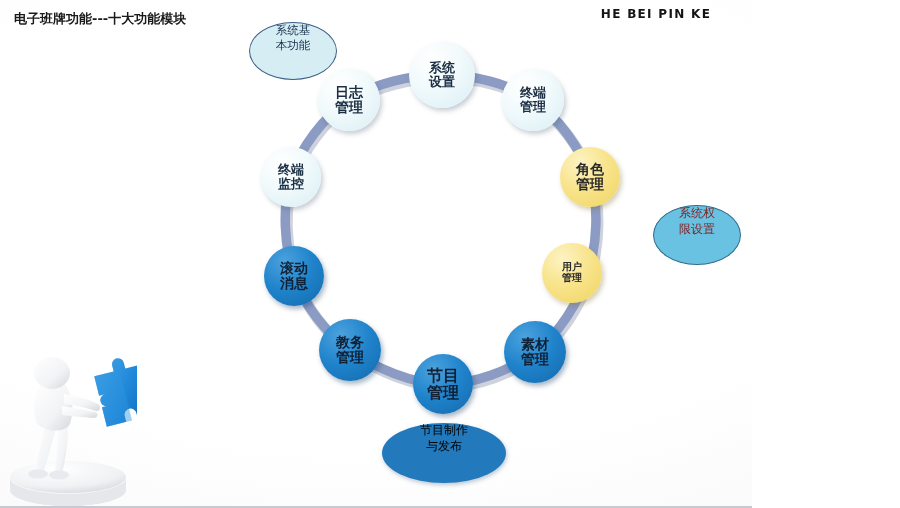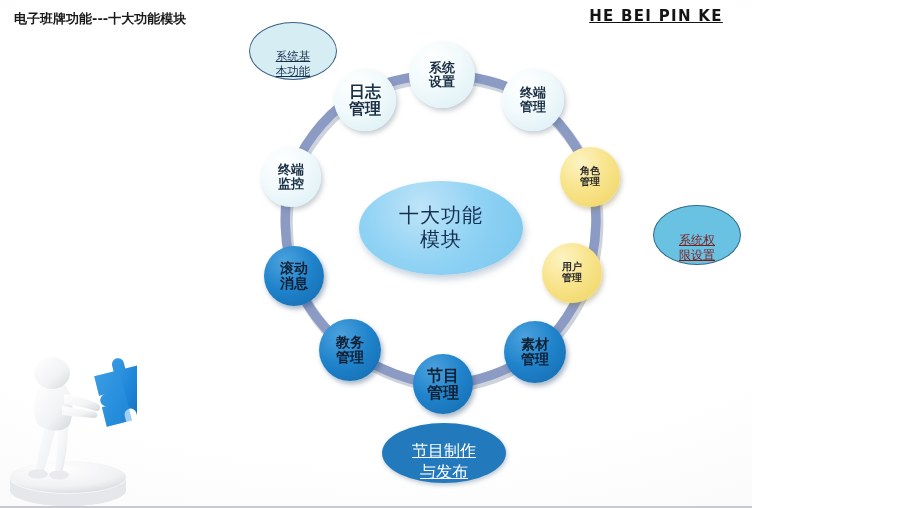--- a/index.html
+++ b/index.html
@@ -40,26 +40,25 @@
     width: 160px;
   }
   .logo-cn {
     font-size: 25px;
     font-weight: 700;
     color: #141414;
     letter-spacing: 1px;
     line-height: 1.1;
   }
   .logo-en {
-    font-size: 15px;
+    font-size: 12px;
     font-weight: 700;
     color: #141414;
     letter-spacing: 1.3px;
     margin-top: 1px;
-    text-decoration: underline;
   }
 
   
   #ring {
     position: absolute;
     left: 0;
     top: 0;
     width: 900px;
     height: 508px;
   }
@@ -112,44 +111,43 @@
     font-weight: 400;
     line-height: 1.18;
     letter-spacing: 1px;
   }
 
   
   .callout {
     position: absolute;
     border-radius: 50%;
     display: flex;
-    align-items: flex-end;
+    align-items: flex-start;
     justify-content: center;
     text-align: center;
     box-sizing: border-box;
     line-height: 1.3;
-    text-decoration: underline;
   }
   .callout.pale {
     background: #d7edf4;
     border: 1.4px solid #3b5f86;
     color: #15304c;
     font-size: 11.5px;
   }
   .callout.cyan {
     background: #69c2e2;
     border: 1.4px solid #2f6c8c;
     color: #7f1d1d;
     font-size: 12px;
   }
   .callout.deepblue {
     background: #2279bc;
     border: none;
-    color: #ffffff;
-    font-size: 16px;
+    color: #000000;
+    font-size: 12px;
     box-shadow: 1px 2px 4px rgba(30,70,110,0.30);
   }
 
   
   #mascot {
     position: absolute;
     left: 2px;
     top: 344px;
     width: 135px;
     height: 164px;
@@ -173,21 +171,21 @@
 
   <div id="nodes-layer">
       <div class="node light" style="left: 409px; top: 42px; width: 66px; height: 66px; font-size: 13px;">
         <span>系统
 设置</span>
       </div>
       <div class="node light" style="left: 502px; top: 69px; width: 62px; height: 62px; font-size: 13px;">
         <span>终端
 管理</span>
       </div>
-      <div class="node yellow" style="left: 560px; top: 147px; width: 60px; height: 60px; font-size: 10px;">
+      <div class="node yellow" style="left: 560px; top: 147px; width: 60px; height: 60px; font-size: 14px;">
         <span>角色
 管理</span>
       </div>
       <div class="node yellow" style="left: 542px; top: 243px; width: 60px; height: 60px; font-size: 10px;">
         <span>用户
 管理</span>
       </div>
       <div class="node blue" style="left: 504px; top: 321px; width: 62px; height: 62px; font-size: 14px;">
         <span>素材
 管理</span>
@@ -201,30 +199,26 @@
 管理</span>
       </div>
       <div class="node blue" style="left: 264px; top: 246px; width: 60px; height: 60px; font-size: 14px;">
         <span>滚动
 消息</span>
       </div>
       <div class="node light" style="left: 261px; top: 147px; width: 60px; height: 60px; font-size: 13px;">
         <span>终端
 监控</span>
       </div>
-      <div class="node light" style="left: 334px; top: 69px; width: 62px; height: 62px; font-size: 16px;">
+      <div class="node light" style="left: 318px; top: 69px; width: 62px; height: 62px; font-size: 14px;">
         <span>日志
 管理</span>
       </div>
     </div>
 
-  <div class="center-ellipse" id="center-ellipse" style="left: 359px; top: 181px; width: 164px; height: 94px;">
-    <span style="white-space: pre-line;">十大功能
-模块</span>
-  </div>
 
   <div id="callouts-layer">
       <div class="callout pale" style="left: 249px; top: 22px; width: 88px; height: 58px;">
         <span style="white-space: pre-line;">系统基
 本功能</span>
       </div>
       <div class="callout cyan" style="left: 653px; top: 205px; width: 88px; height: 60px;">
         <span style="white-space: pre-line;">系统权
 限设置</span>
       </div>

